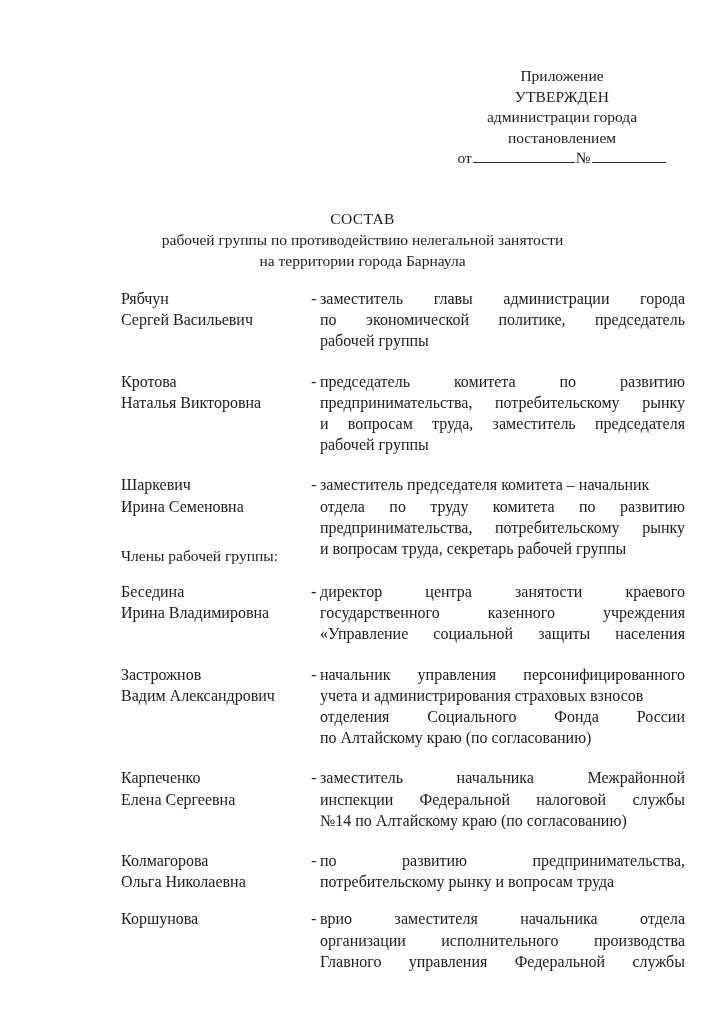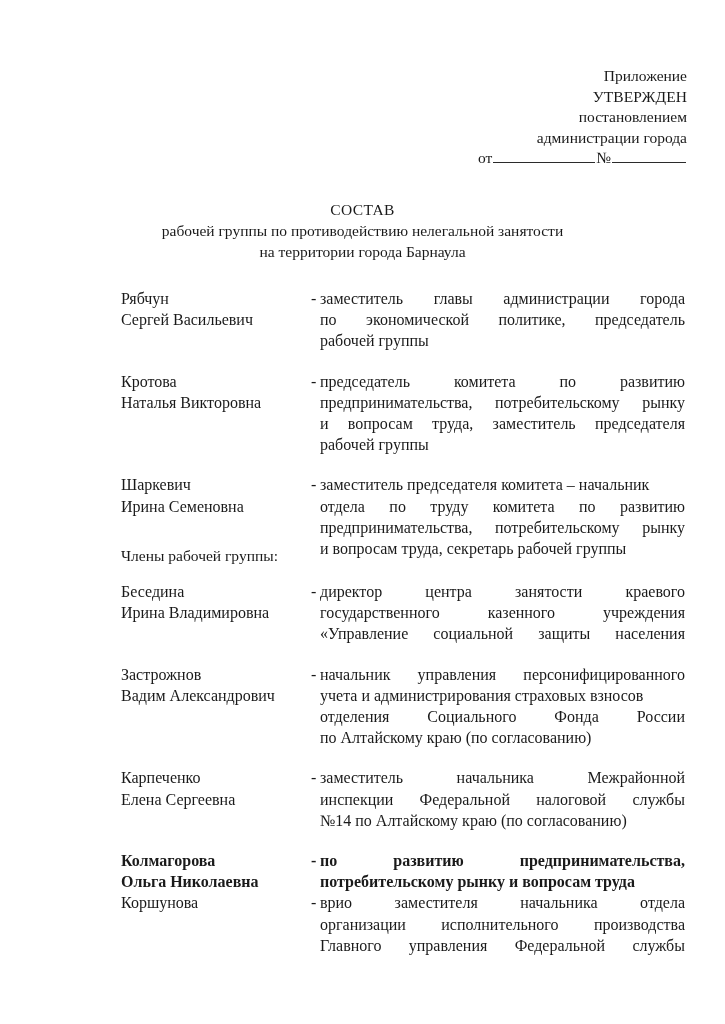--- a/index.html
+++ b/index.html
@@ -23,21 +23,21 @@
   }
 
   
   .approval-block {
     position: absolute;
     left: 437px;
     top: 66px;
     width: 250px;
     font-size: 15.5px;
     line-height: 20.5px;
-    text-align: right;
+    text-align: center;
   }
   .approval-line {
     white-space: nowrap;
   }
   .approval-line.caps {
     letter-spacing: 0.1px;
   }
   .rule {
     display: inline-block;
     border-bottom: 1px solid #2b2b2b;
@@ -53,37 +53,38 @@
     position: absolute;
     left: 60px;
     top: 199px;
     width: 605px;
     text-align: center;
     font-size: 15.5px;
     line-height: 21px;
   }
   .title-main {
     letter-spacing: 0.4px;
+    margin-top: 9px;
   }
 
   
   .roster {
     position: absolute;
     left: 121px;
     top: 288px;
     width: 564px;
     font-size: 16px;
   }
 
   .entry {
     display: flex;
     align-items: flex-start;
     margin-bottom: 19px;
   }
-  .entry.tight { margin-bottom: 0; font-weight: bold; }
+  .entry.tight { margin-bottom: 16px; }
 
   .names {
     width: 190px;
     flex: 0 0 190px;
     line-height: 21.2px;
   }
   .name-line { white-space: nowrap; }
 
   .desc-wrap {
     flex: 1 1 auto;
@@ -123,22 +124,22 @@
   }
 </style>
 </head>
 <body>
 
 <div class="page">
 
   <div class="approval-block">
     <div class="approval-line">Приложение</div>
     <div class="approval-line caps">УТВЕРЖДЕН</div>
+    <div class="approval-line">администрации города</div>
     <div class="approval-line">постановлением</div>
-    <div class="approval-line">администрации города</div>
     <div class="approval-line">
       <span>от</span><span class="rule r1"></span><span>№</span><span class="rule r2"></span>
     </div>
   </div>
 
   <div class="title-block">
     <div class="title-main">СОСТАВ</div>
     <div>рабочей группы по противодействию нелегальной занятости</div>
     <div>на территории города Барнаула</div>
   </div>

